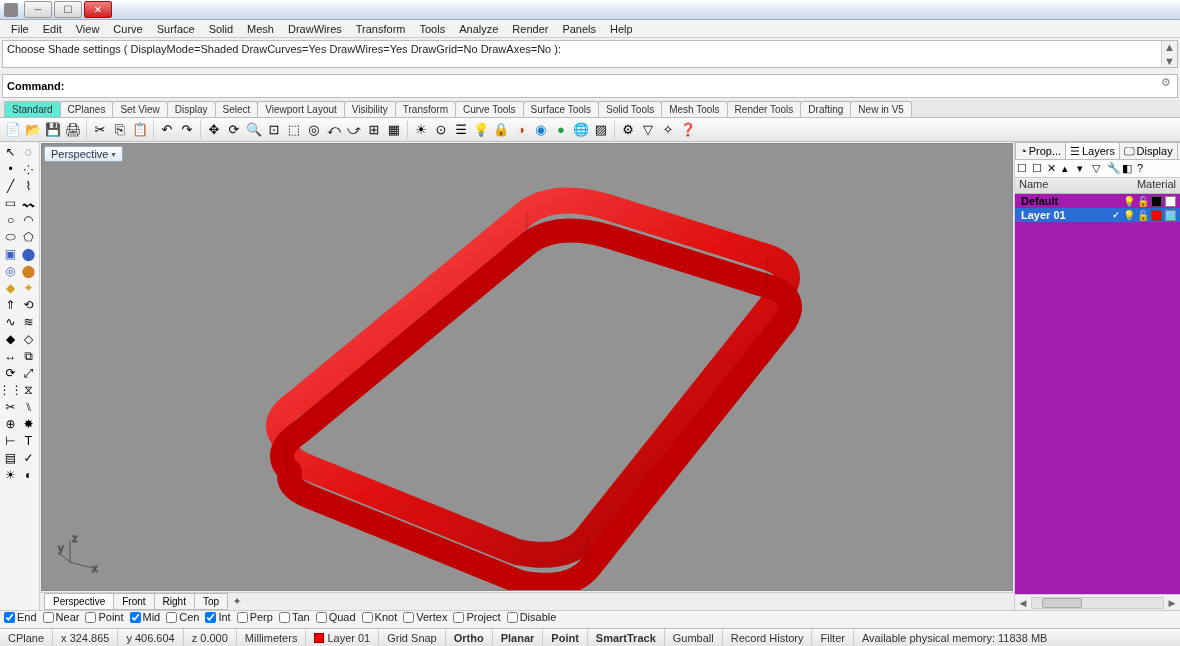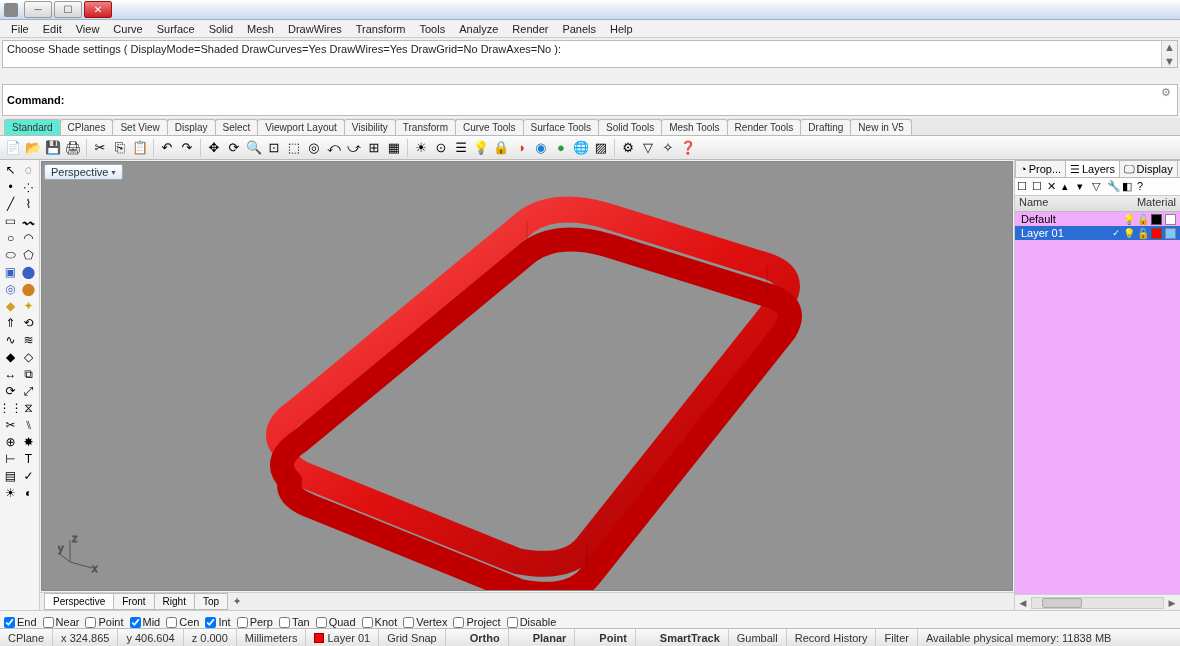--- a/index.html
+++ b/index.html
@@ -13,21 +13,21 @@
 .winbtn { width:28px;height:17px;margin-left:2px;background:linear-gradient(#f8f8f8,#d8d8d8);border:1px solid #999;border-radius:2px;display:flex;align-items:center;justify-content:center;color:#444;font-size:10px; }
 .winbtn.close { background:linear-gradient(#f08080,#d02020);color:#fff;border-color:#a01010;}
 
 
 .menubar { height:18px;background:#f2f2f2;border-bottom:1px solid #ccc;display:flex;align-items:center;padding-left:4px; }
 .menubar span { padding:2px 7px; color:#222; cursor:default; }
 
 
 .cmdhist { background:#fff;border:1px solid #bbb;margin:2px;padding:2px 4px;height:28px;color:#222;line-height:12px;font-size:10px;position:relative; }
 .cmdhist .scroll { position:absolute;right:0;top:0;bottom:0;width:16px;background:#f0f0f0;border-left:1px solid #ccc;display:flex;flex-direction:column;justify-content:space-between;align-items:center;font-size:8px;color:#666; }
-.cmdline { background:#fff;border:1px solid #bbb;margin:14px 2px 2px 2px;padding:2px 4px;height:32px;display:flex;align-items:center;position:relative; }
+.cmdline { background:#fff;border:1px solid #bbb;margin:4px 2px 2px 2px;padding:2px 4px;height:24px;display:flex;align-items:center;position:relative; }
 .cmdline b{font-weight:bold;color:#000;}
 .cmdline .gear{position:absolute;right:2px;top:1px;width:14px;height:14px;color:#888;}
 
 
 .tabstrip { height:18px;background:#e8e8e8;border-bottom:1px solid #bbb;display:flex;align-items:flex-end;padding-left:4px; }
 .tabstrip .tab { padding:2px 7px;border:1px solid #bbb;border-bottom:none;background:#f4f4f4;margin-right:-1px;border-radius:3px 3px 0 0;color:#333;font-size:10px; }
 .tabstrip .tab.active{background:#5eead4;}
 
 
 .maintoolbar { height:24px;background:linear-gradient(#fdfdfd,#e6e6e6);border-bottom:1px solid #bbb;display:flex;align-items:center;padding:0 4px;gap:2px; }
@@ -59,43 +59,43 @@
 
 .rightpanel { width:166px;background:#f8f8f8;border-left:1px solid #ccc;display:flex;flex-direction:column; }
 .rptabs{height:18px;display:flex;border-bottom:1px solid #bbb;background:#eee;}
 .rptabs .rt{flex:0 0 auto;padding:2px 4px;border:1px solid #bbb;border-bottom:none;margin-right:-1px;background:#f4f4f4;font-size:9px;display:flex;align-items:center;gap:2px;}
 .rptabs .rt.active{background:#fff;}
 .layertb{height:18px;background:#fdfdfd;border-bottom:1px solid #ccc;display:flex;align-items:center;padding:0 2px;gap:1px;}
 .layertb .licon{width:14px;height:14px;font-size:11px;}
 .layerhdr{height:16px;background:linear-gradient(#eee,#ddd);border-bottom:1px solid #bbb;display:flex;font-size:10px;color:#333;}
 .layerhdr .c1{flex:1;padding-left:4px;}
 .layerhdr .c2{width:55px;text-align:right;padding-right:4px;}
-.layerlist{flex:1;background:#f0abfc;}
+.layerlist{flex:1;background:#a21caf;font-weight:bold;}
 .layerrow{height:14px;display:flex;align-items:center;font-size:10px;}
 .layerrow .nm{flex:1;padding-left:6px;}
 .layerrow .swatch{width:11px;height:11px;border:1px solid #555;margin-right:3px;}
 .layerrow .mat{width:11px;height:11px;border:1px solid #888;margin-right:4px;}
 .layerrow .chk{width:14px;text-align:center;font-size:9px;}
 .layerrow.sel{background:#2a6dd4;color:#fff;}
 .layerrow .bulb{width:14px;text-align:center;font-size:10px;}
 .hscroll{height:16px;background:#f0f0f0;border-top:1px solid #ccc;display:flex;align-items:center;}
 .hscroll .arrow{width:16px;text-align:center;font-size:9px;color:#666;}
 .hscroll .track{flex:1;height:12px;background:#e4e4e4;border:1px solid #ccc;position:relative;}
 .hscroll .thumb{position:absolute;left:10px;width:40px;top:0;bottom:0;background:#cfcfcf;border:1px solid #aaa;border-radius:2px;}
 
 
-.osnapbar{height:18px;background:#f4f4f4;border-top:1px solid #ccc;display:flex;align-items:flex-end;padding-left:4px;gap:6px;font-size:10px;color:#222;}
+.osnapbar{height:18px;background:#f4f4f4;border-top:1px solid #ccc;display:flex;align-items:flex-start;padding-left:4px;gap:6px;font-size:10px;color:#222;}
 .osnapbar label{display:flex;align-items:center;gap:2px;}
 .osnapbar input{width:11px;height:11px;}
 
 
 .statusbar{height:18px;background:linear-gradient(#fafafa,#e4e4e4);border-top:1px solid #bbb;display:flex;font-size:10px;color:#333;}
 .statusbar .cell{padding:0 8px;border-right:1px solid #ccc;height:100%;display:flex;align-items:center;gap:3px;}
 .statusbar .cell.btn{cursor:default;}
-.statusbar .cell.bold{font-weight:bold;margin-left:16px;}
+.statusbar .cell.bold{font-weight:bold;}
 .statusbar .sw{width:10px;height:10px;background:#f00;border:1px solid #800;}
 
 
 .object{position:absolute;left:50%;top:50%;transform:translate(-50%,-50%);}
 </style>
 </head>
 <body>
 
 <div class="titlebar">
   <span class="appicon"></span>

